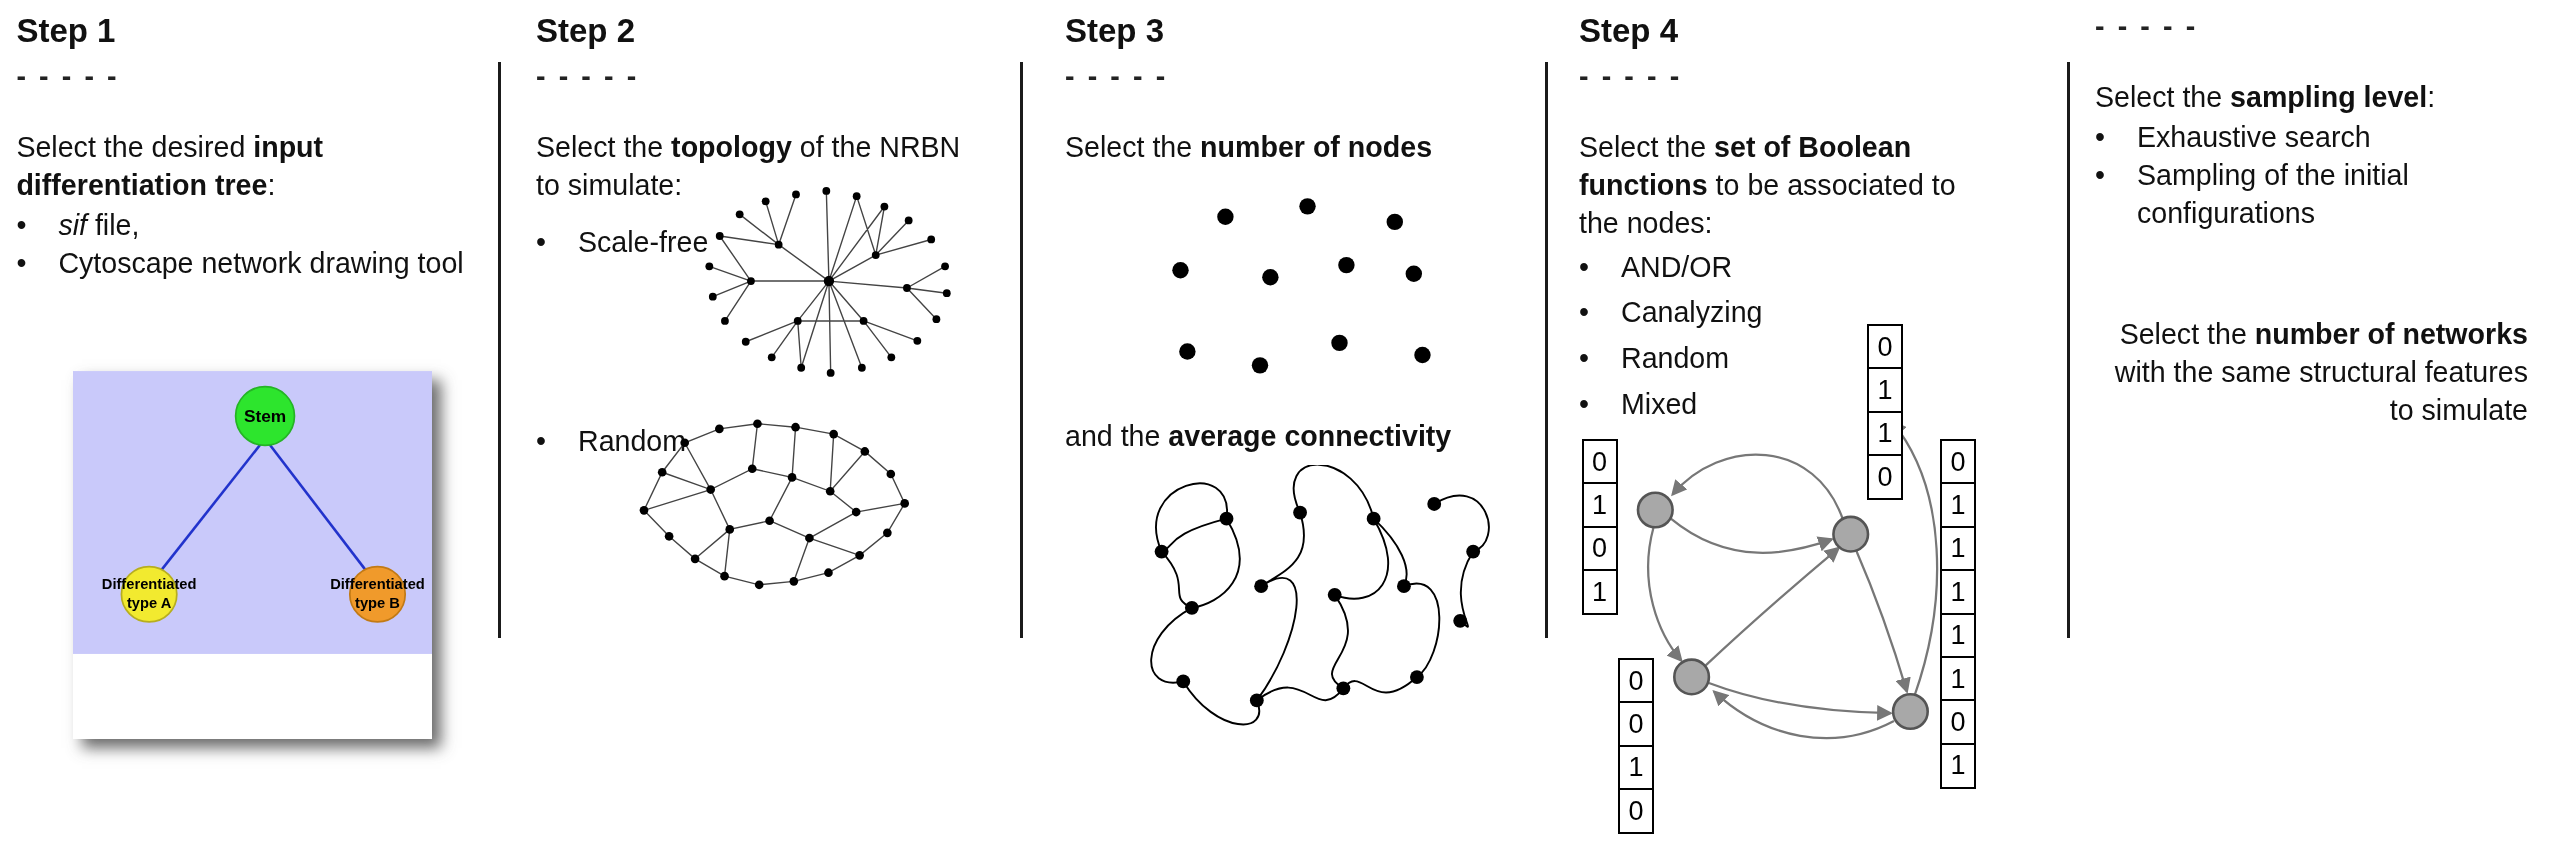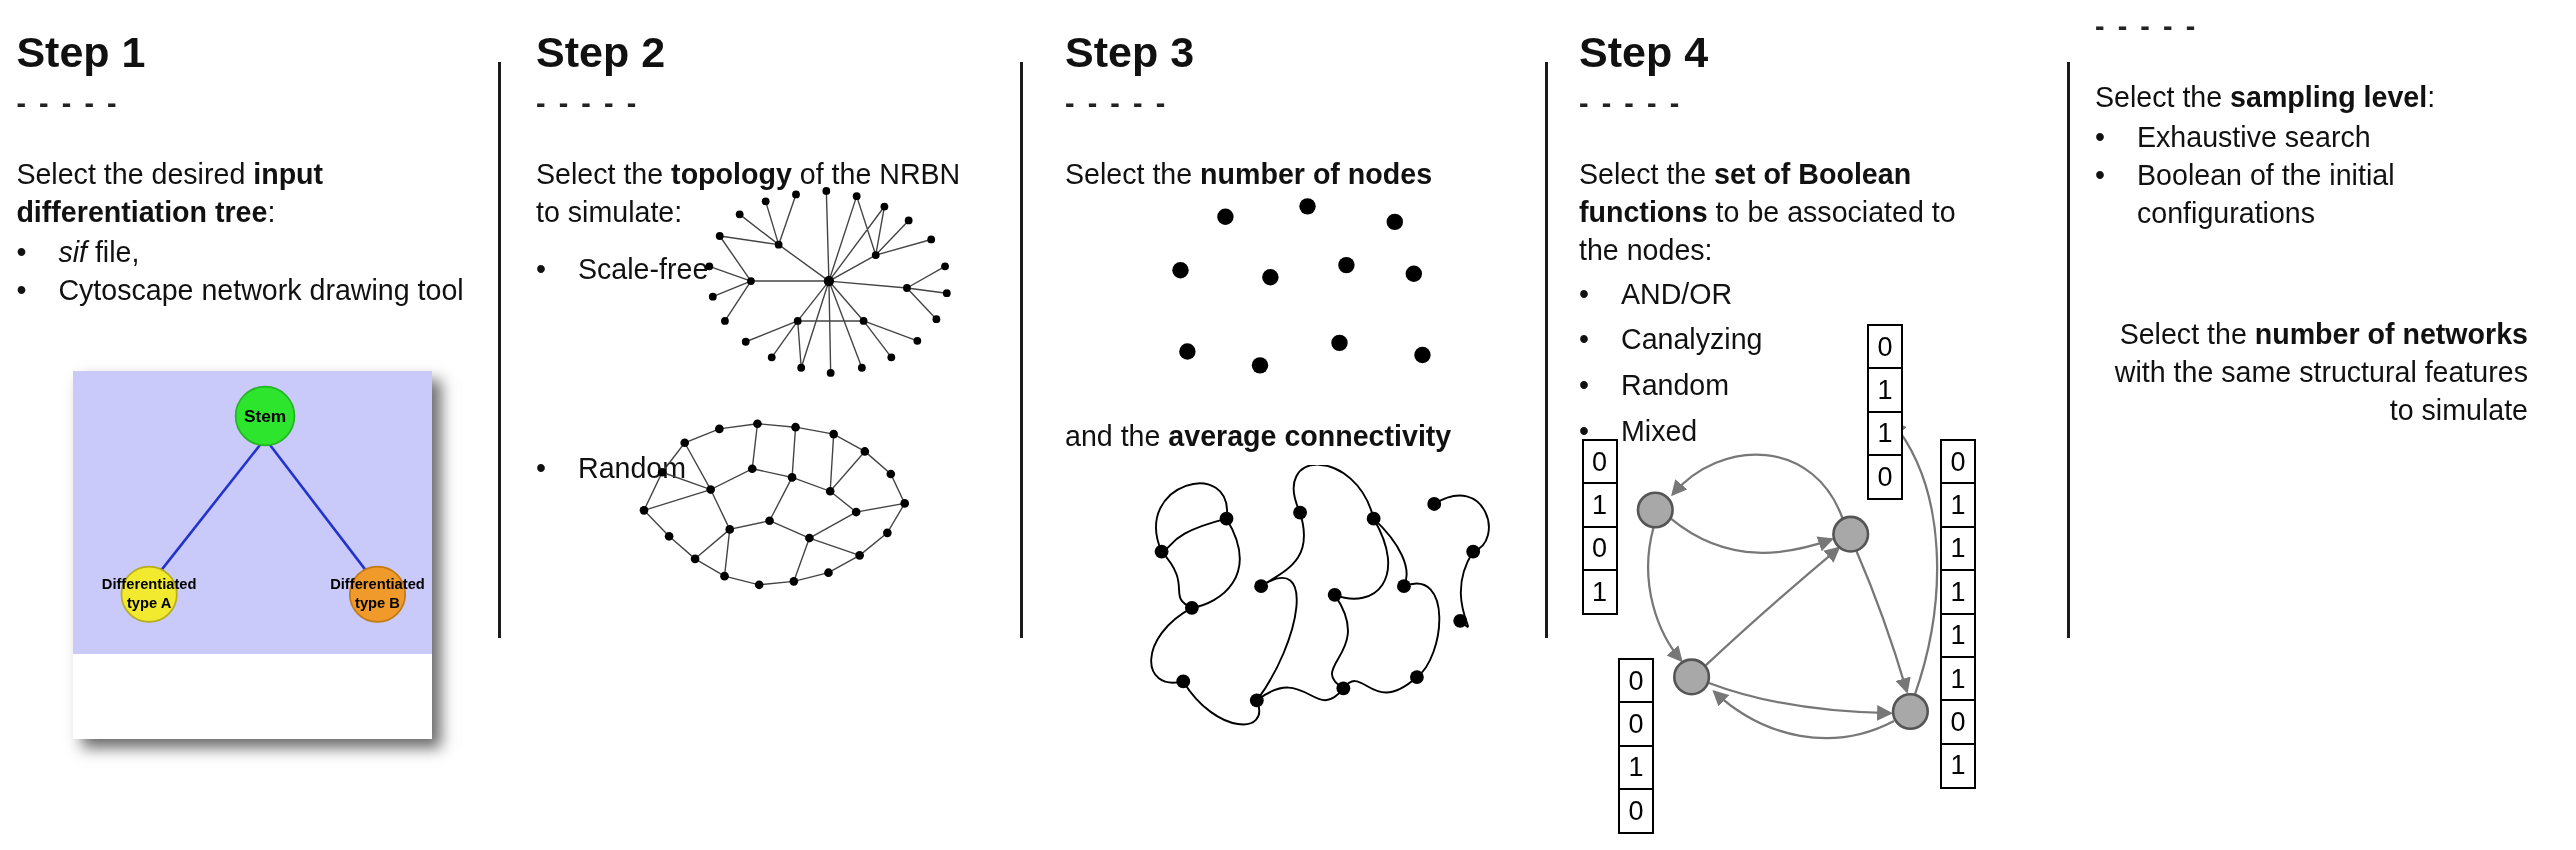--- a/index.html
+++ b/index.html
@@ -3,21 +3,21 @@
 <meta charset="utf-8">
 <style>
   * { margin:0; padding:0; box-sizing:border-box; }
   html,body { background:#ffffff; }
   body {
     width:2576px; height:851px; position:relative; overflow:hidden;
     font-family:"Liberation Sans", sans-serif; color:#111;
   }
   .vdiv { position:absolute; top:62px; height:576px; width:2.6px; background:#1b1b1b; }
   .col  { position:absolute; top:0; height:851px; }
-  .title  { font-size:43px; font-weight:bold; margin-top:28px; }
+  .title  { font-size:33px; font-weight:bold; margin-top:12px; }
   .dashes { font-size:28.6px; font-weight:bold; margin-top:10.4px; letter-spacing:2.6px; color:#222; }
   .body   { font-size:28.6px; line-height:1.33; margin-top:35px; }
   .bullets{ margin-top:1.7px; }
   .bullet { display:flex; font-size:28.6px; line-height:1.33; }
   .b4     { margin-bottom:7.8px; }
   .bmark  { flex:0 0 42px; }
   .btext  { flex:1 1 auto; }
   .graphic{ position:absolute; z-index:1; }
   .tree-wrap { box-shadow:8.7px 8.7px 14px rgba(70,70,70,0.8); }
   .abs-text { position:absolute; margin-top:0; }
@@ -282,20 +282,20 @@
   <section class="col" style="left:2095px; width:467px;">
     <div class="dashes">- - - - -</div>
     <p class="body" style="width:459px;"><span>Select the </span><b>sampling level</b><span>:</span></p>
     <div class="bullets">
       <div class="bullet">
         <span class="bmark">•</span>
         <span class="btext" style="max-width:407px;">Exhaustive search</span>
       </div>
       <div class="bullet">
         <span class="bmark">•</span>
-        <span class="btext" style="max-width:363px;">Boolean of the initial configurations</span>
+        <span class="btext" style="max-width:363px;">Sampling of the initial configurations</span>
       </div>
     </div>
     <p class="body" style="width:433px; margin-top:83px;text-align:right;"><span>Select the </span><b>number of networks</b><span> with the same structural features to simulate</span></p>
   </section>
 
 </div>
 
 
 </body></html>

